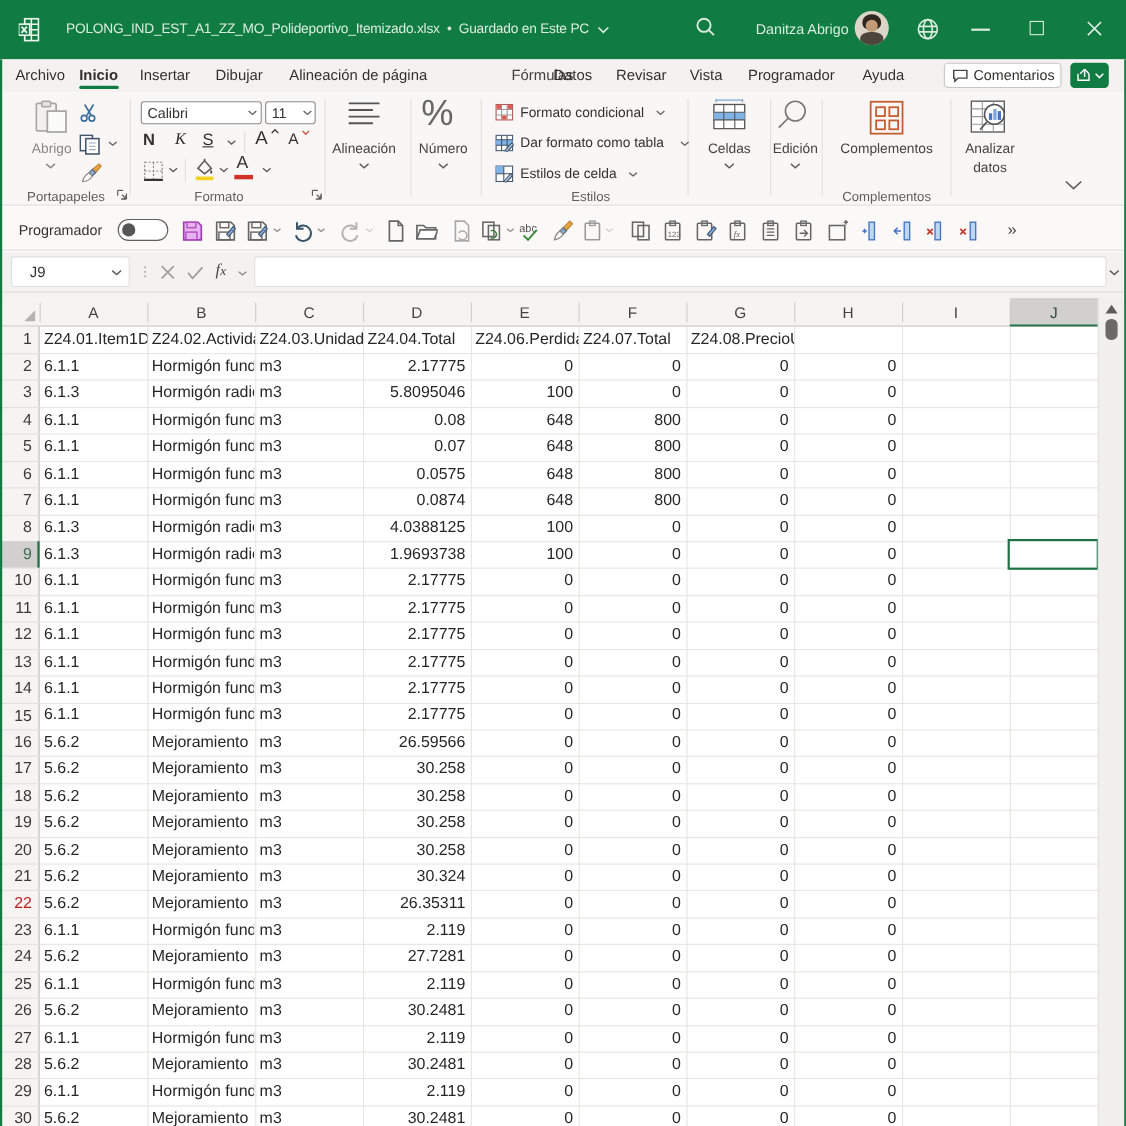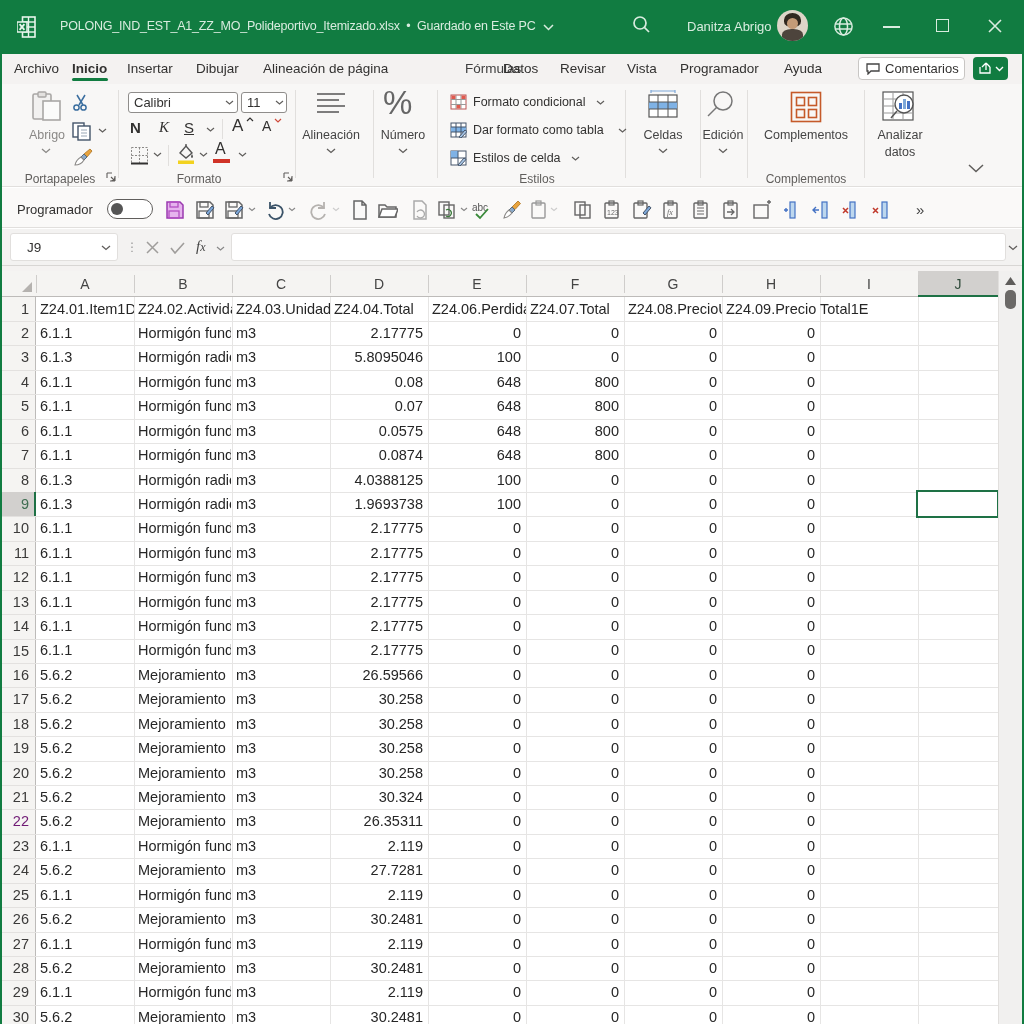--- a/index.html
+++ b/index.html
@@ -439,21 +439,20 @@
 <div class="abs" style="left:36px;top:321.0px;width:962px;height:1px;background:#e6e5e4"></div>
 <div class="abs" style="left:0;top:321.0px;width:36px;height:1px;background:#e3e1df"></div>
 <div class="abs" style="left:0;top:296.6px;width:29px;height:24.42px;font-size:14.5px;color:#3b3a39;text-align:right;line-height:24.42px">1</div>
 <div class="abs" style="left:36px;top:296.6px;width:98px;height:24.42px;font-size:14.5px;color:#262626;text-align:left;padding-left:4px;line-height:24.42px;white-space:nowrap;overflow:hidden">Z24.01.Item1De</div>
 <div class="abs" style="left:134px;top:296.6px;width:98px;height:24.42px;font-size:14.5px;color:#262626;text-align:left;padding-left:4px;line-height:24.42px;white-space:nowrap;overflow:hidden">Z24.02.Actividad</div>
 <div class="abs" style="left:232px;top:296.6px;width:98px;height:24.42px;font-size:14.5px;color:#262626;text-align:left;padding-left:4px;line-height:24.42px;white-space:nowrap;overflow:hidden">Z24.03.Unidad</div>
 <div class="abs" style="left:330px;top:296.6px;width:98px;height:24.42px;font-size:14.5px;color:#262626;text-align:left;padding-left:4px;line-height:24.42px;white-space:nowrap;overflow:hidden">Z24.04.Total</div>
 <div class="abs" style="left:428px;top:296.6px;width:98px;height:24.42px;font-size:14.5px;color:#262626;text-align:left;padding-left:4px;line-height:24.42px;white-space:nowrap;overflow:hidden">Z24.06.Perdida</div>
 <div class="abs" style="left:526px;top:296.6px;width:98px;height:24.42px;font-size:14.5px;color:#262626;text-align:left;padding-left:4px;line-height:24.42px;white-space:nowrap;overflow:hidden">Z24.07.Total</div>
 <div class="abs" style="left:624px;top:296.6px;width:98px;height:24.42px;font-size:14.5px;color:#262626;text-align:left;padding-left:4px;line-height:24.42px;white-space:nowrap;overflow:hidden">Z24.08.PrecioU</div>
-<div class="abs" style="left:722px;top:296.6px;width:190px;height:24.42px;font-size:14.5px;color:#262626;text-align:left;padding-left:4px;line-height:24.42px;white-space:nowrap;overflow:hidden">Z24.09.Precio Total1E</div>
 <div class="abs" style="left:36px;top:345.4px;width:962px;height:1px;background:#e6e5e4"></div>
 <div class="abs" style="left:0;top:345.4px;width:36px;height:1px;background:#e3e1df"></div>
 <div class="abs" style="left:0;top:321.0px;width:29px;height:24.42px;font-size:14.5px;color:#3b3a39;text-align:right;line-height:24.42px">2</div>
 <div class="abs" style="left:36px;top:321.02000000000004px;width:97px;height:24.42px;font-size:14.5px;color:#262626;text-align:left;padding-left:4px;line-height:24.42px;white-space:nowrap;overflow:hidden">6.1.1</div>
 <div class="abs" style="left:134px;top:321.02000000000004px;width:97px;height:24.42px;font-size:14.5px;color:#262626;text-align:left;padding-left:4px;line-height:24.42px;white-space:nowrap;overflow:hidden">Hormigón fundid</div>
 <div class="abs" style="left:232px;top:321.02000000000004px;width:97px;height:24.42px;font-size:14.5px;color:#262626;text-align:left;padding-left:4px;line-height:24.42px;white-space:nowrap;overflow:hidden">m3</div>
 <div class="abs" style="left:330px;top:321.02000000000004px;width:97px;height:24.42px;font-size:14.5px;color:#262626;text-align:right;padding-right:4px;line-height:24.42px;white-space:nowrap;overflow:hidden">2.17775</div>
 <div class="abs" style="left:428px;top:321.02000000000004px;width:97px;height:24.42px;font-size:14.5px;color:#262626;text-align:right;padding-right:4px;line-height:24.42px;white-space:nowrap;overflow:hidden">0</div>
 <div class="abs" style="left:526px;top:321.02000000000004px;width:97px;height:24.42px;font-size:14.5px;color:#262626;text-align:right;padding-right:4px;line-height:24.42px;white-space:nowrap;overflow:hidden">0</div>
 <div class="abs" style="left:624px;top:321.02000000000004px;width:97px;height:24.42px;font-size:14.5px;color:#262626;text-align:right;padding-right:4px;line-height:24.42px;white-space:nowrap;overflow:hidden">0</div>
@@ -663,21 +662,21 @@
 <div class="abs" style="left:36px;top:785.0px;width:97px;height:24.42px;font-size:14.5px;color:#262626;text-align:left;padding-left:4px;line-height:24.42px;white-space:nowrap;overflow:hidden">5.6.2</div>
 <div class="abs" style="left:134px;top:785.0px;width:97px;height:24.42px;font-size:14.5px;color:#262626;text-align:left;padding-left:4px;line-height:24.42px;white-space:nowrap;overflow:hidden">Mejoramiento</div>
 <div class="abs" style="left:232px;top:785.0px;width:97px;height:24.42px;font-size:14.5px;color:#262626;text-align:left;padding-left:4px;line-height:24.42px;white-space:nowrap;overflow:hidden">m3</div>
 <div class="abs" style="left:330px;top:785.0px;width:97px;height:24.42px;font-size:14.5px;color:#262626;text-align:right;padding-right:4px;line-height:24.42px;white-space:nowrap;overflow:hidden">30.324</div>
 <div class="abs" style="left:428px;top:785.0px;width:97px;height:24.42px;font-size:14.5px;color:#262626;text-align:right;padding-right:4px;line-height:24.42px;white-space:nowrap;overflow:hidden">0</div>
 <div class="abs" style="left:526px;top:785.0px;width:97px;height:24.42px;font-size:14.5px;color:#262626;text-align:right;padding-right:4px;line-height:24.42px;white-space:nowrap;overflow:hidden">0</div>
 <div class="abs" style="left:624px;top:785.0px;width:97px;height:24.42px;font-size:14.5px;color:#262626;text-align:right;padding-right:4px;line-height:24.42px;white-space:nowrap;overflow:hidden">0</div>
 <div class="abs" style="left:722px;top:785.0px;width:97px;height:24.42px;font-size:14.5px;color:#262626;text-align:right;padding-right:4px;line-height:24.42px;white-space:nowrap;overflow:hidden">0</div>
 <div class="abs" style="left:36px;top:833.8px;width:962px;height:1px;background:#e6e5e4"></div>
 <div class="abs" style="left:0;top:833.8px;width:36px;height:1px;background:#e3e1df"></div>
-<div class="abs" style="left:0;top:809.4px;width:29px;height:24.42px;font-size:14.5px;color:#701a75;text-align:right;line-height:24.42px">22</div>
+<div class="abs" style="left:0;top:809.4px;width:29px;height:24.42px;font-size:14.5px;color:#b91c1c;text-align:right;line-height:24.42px">22</div>
 <div class="abs" style="left:36px;top:809.4200000000001px;width:97px;height:24.42px;font-size:14.5px;color:#262626;text-align:left;padding-left:4px;line-height:24.42px;white-space:nowrap;overflow:hidden">5.6.2</div>
 <div class="abs" style="left:134px;top:809.4200000000001px;width:97px;height:24.42px;font-size:14.5px;color:#262626;text-align:left;padding-left:4px;line-height:24.42px;white-space:nowrap;overflow:hidden">Mejoramiento</div>
 <div class="abs" style="left:232px;top:809.4200000000001px;width:97px;height:24.42px;font-size:14.5px;color:#262626;text-align:left;padding-left:4px;line-height:24.42px;white-space:nowrap;overflow:hidden">m3</div>
 <div class="abs" style="left:330px;top:809.4200000000001px;width:97px;height:24.42px;font-size:14.5px;color:#262626;text-align:right;padding-right:4px;line-height:24.42px;white-space:nowrap;overflow:hidden">26.35311</div>
 <div class="abs" style="left:428px;top:809.4200000000001px;width:97px;height:24.42px;font-size:14.5px;color:#262626;text-align:right;padding-right:4px;line-height:24.42px;white-space:nowrap;overflow:hidden">0</div>
 <div class="abs" style="left:526px;top:809.4200000000001px;width:97px;height:24.42px;font-size:14.5px;color:#262626;text-align:right;padding-right:4px;line-height:24.42px;white-space:nowrap;overflow:hidden">0</div>
 <div class="abs" style="left:624px;top:809.4200000000001px;width:97px;height:24.42px;font-size:14.5px;color:#262626;text-align:right;padding-right:4px;line-height:24.42px;white-space:nowrap;overflow:hidden">0</div>
 <div class="abs" style="left:722px;top:809.4200000000001px;width:97px;height:24.42px;font-size:14.5px;color:#262626;text-align:right;padding-right:4px;line-height:24.42px;white-space:nowrap;overflow:hidden">0</div>
 <div class="abs" style="left:36px;top:858.3px;width:962px;height:1px;background:#e6e5e4"></div>
 <div class="abs" style="left:0;top:858.3px;width:36px;height:1px;background:#e3e1df"></div>

